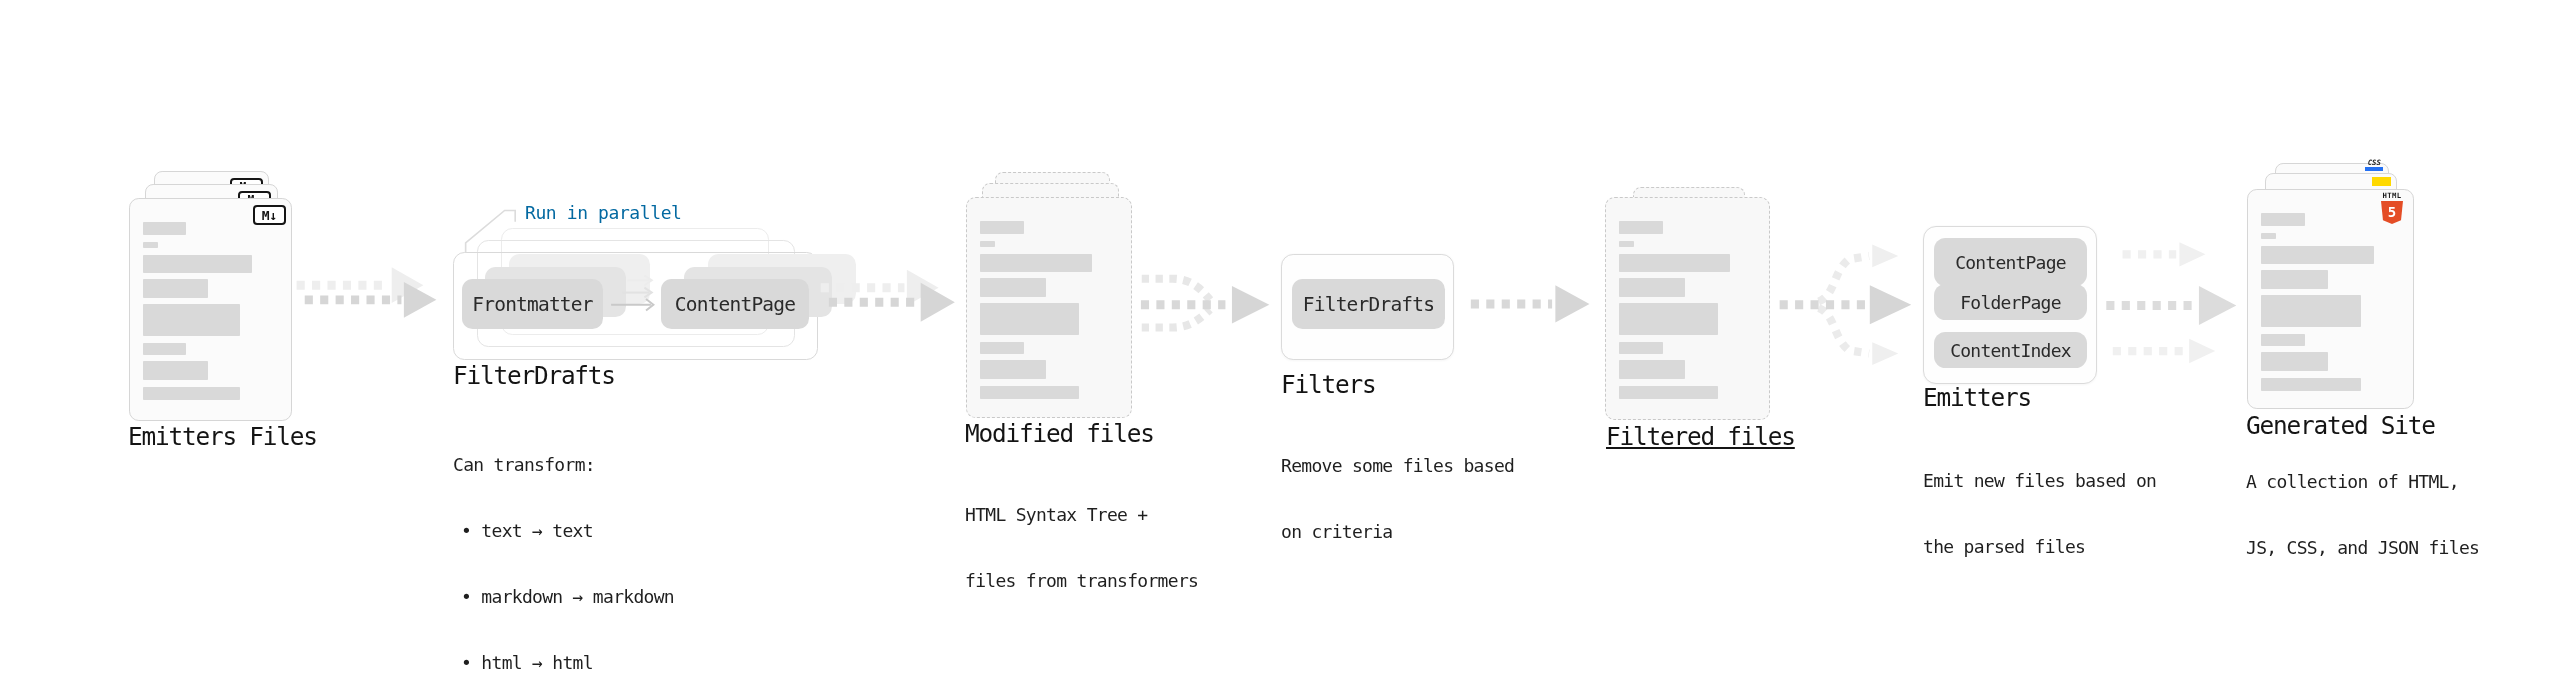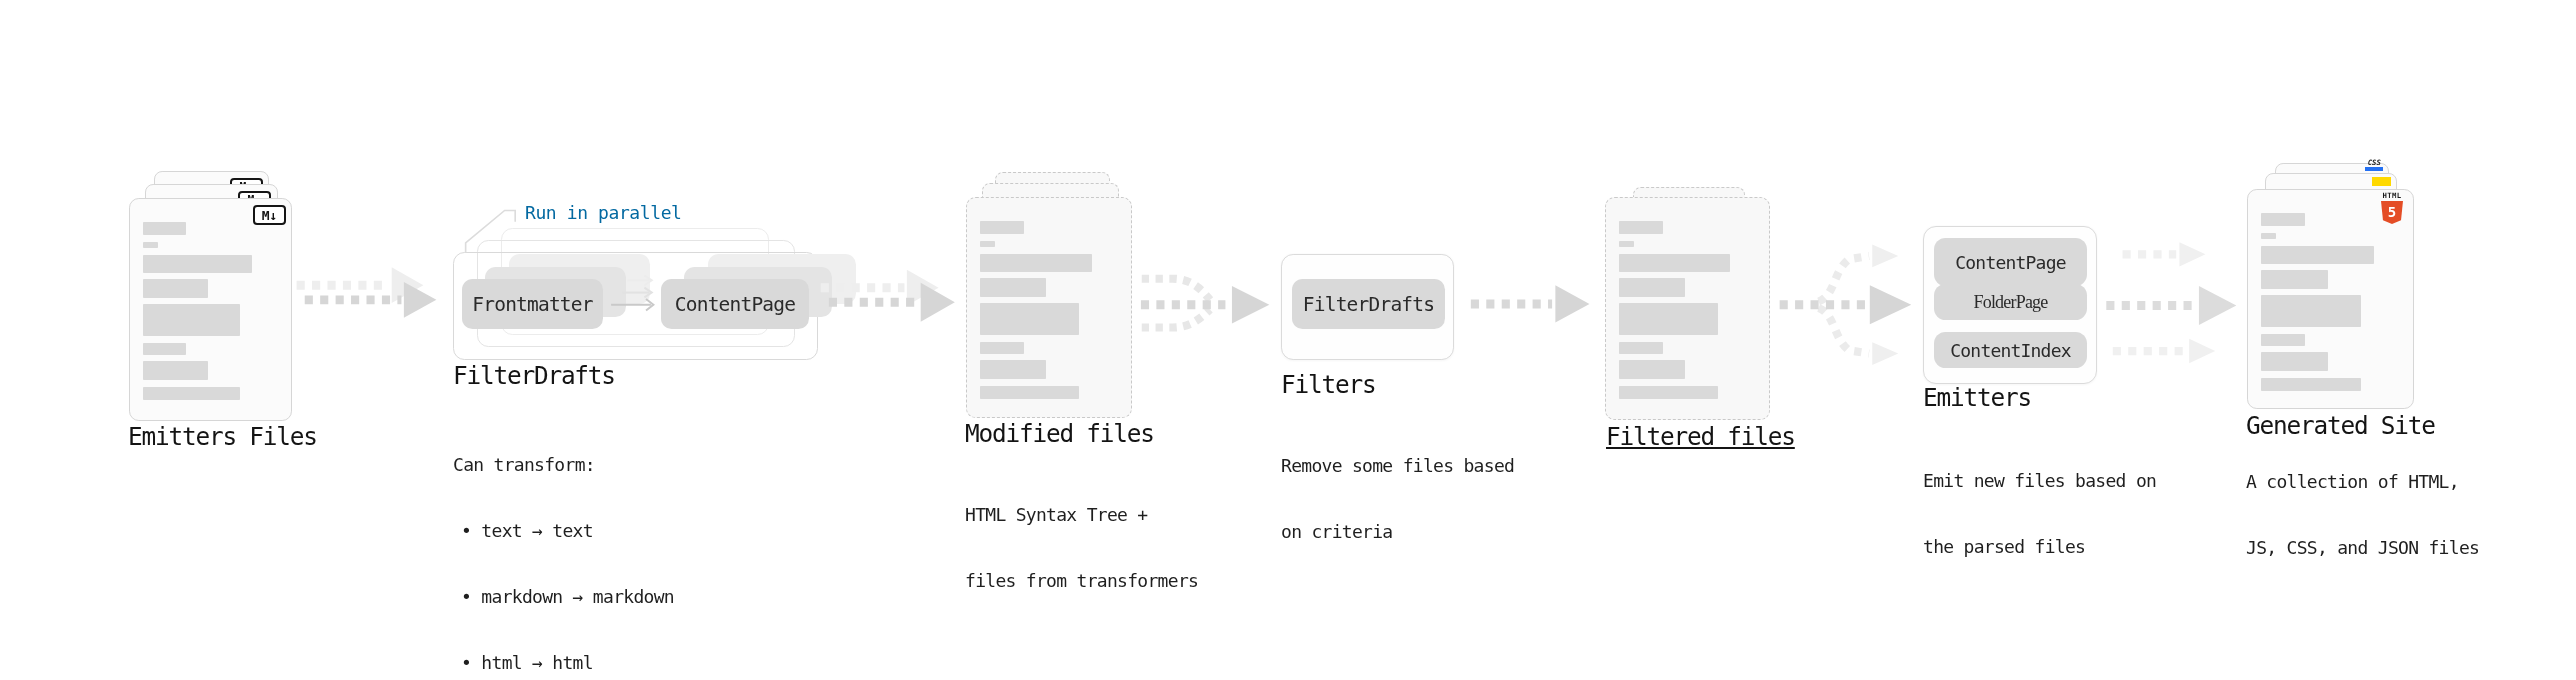--- a/index.html
+++ b/index.html
@@ -140,21 +140,21 @@
           <div class="bar b7"></div>
           <div class="bar b8"></div>
       </div>
     </div>
     <div class="heading" style="left:1606px;top:423px;text-decoration:underline;">Filtered files</div>
   </div>
 
   <div>
     <div class="panel" style="left:1923px;top:226px;width:174px;height:158px;border-radius:13px;"></div>
     <div class="pill sm" style="left:1934px;top:238px;width:153px;height:48px;">ContentPage</div>
-    <div class="pill sm" style="left:1934px;top:284px;width:153px;height:36px;font-family:Liberation Serif, serif;">FolderPage</div>
+    <div class="pill sm" style="left:1934px;top:284px;width:153px;height:36px;">FolderPage</div>
     <div class="pill sm" style="left:1934px;top:332px;width:153px;height:36px;">ContentIndex</div>
     <div class="heading" style="left:1923px;top:384px;">Emitters</div>
     <div class="body-text" style="left:1923px;top:426px;">
       <div>Emit new files based on</div>
       <div>the parsed files</div>
     </div>
   </div>
 
   <div>
     <div class="doc small" style="left:2275px;top:163px;width:114px;height:49px;"></div>

